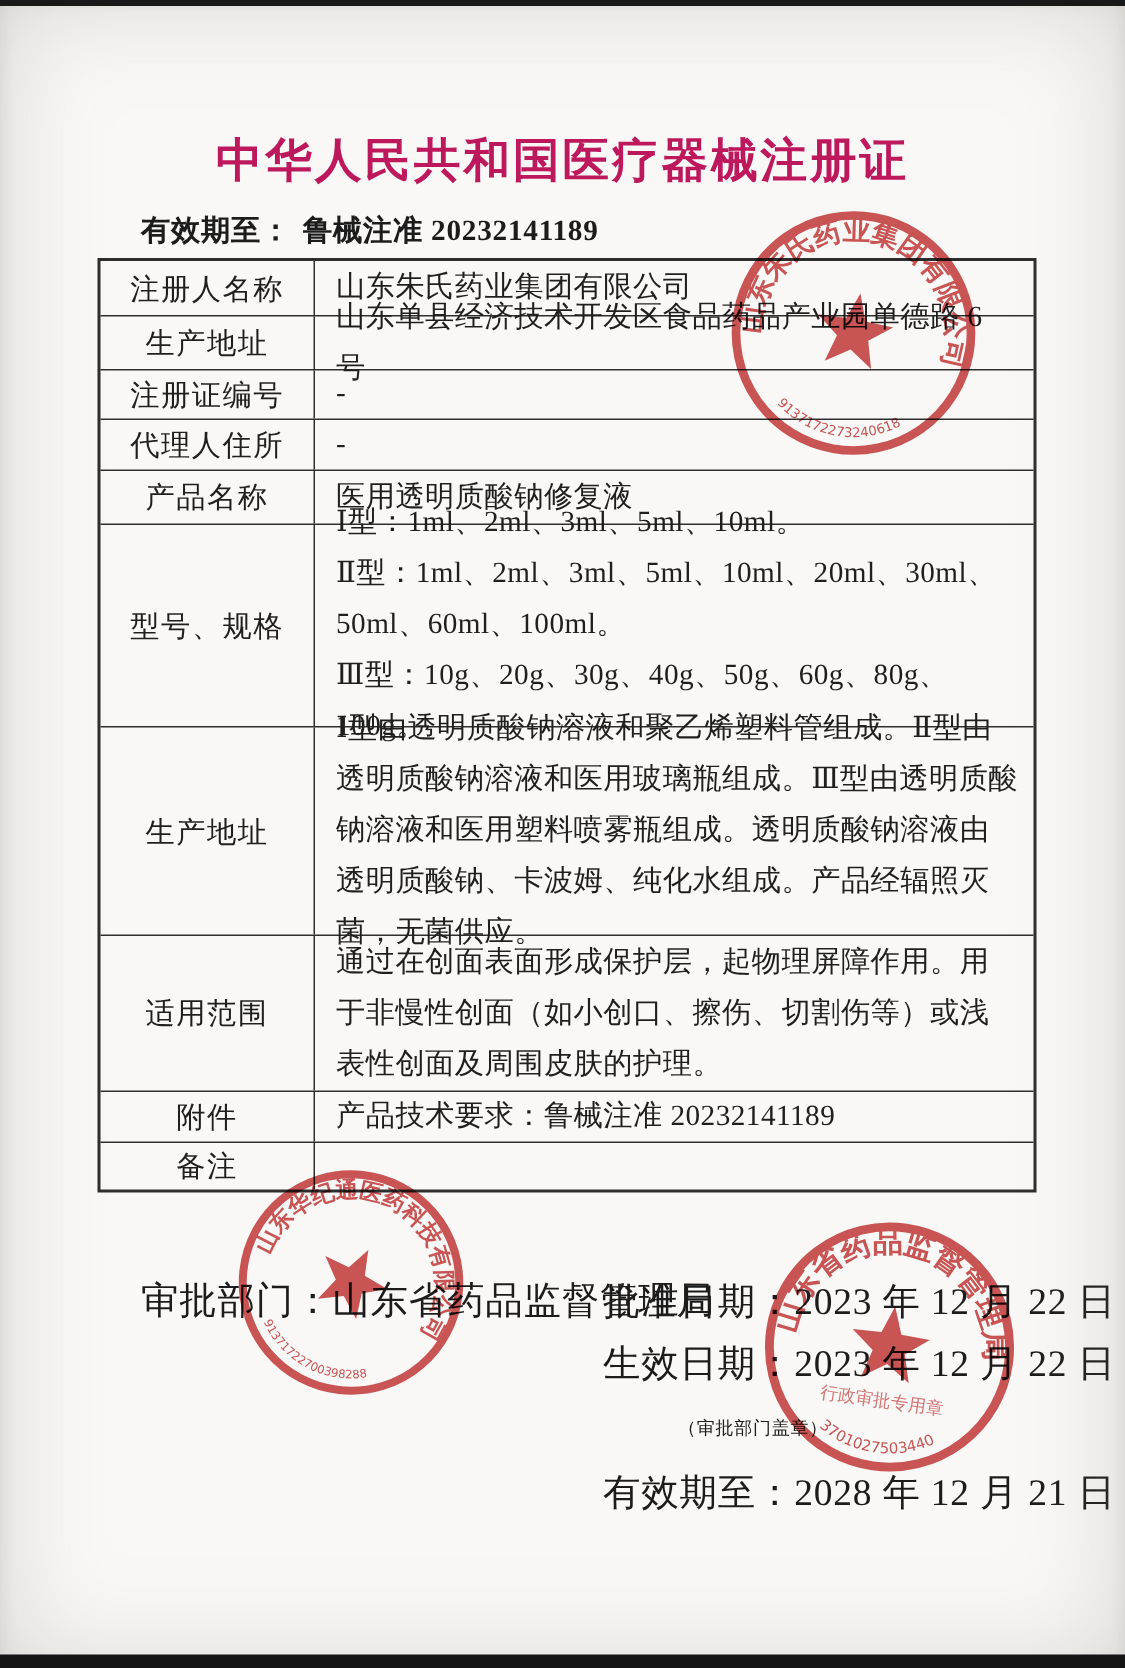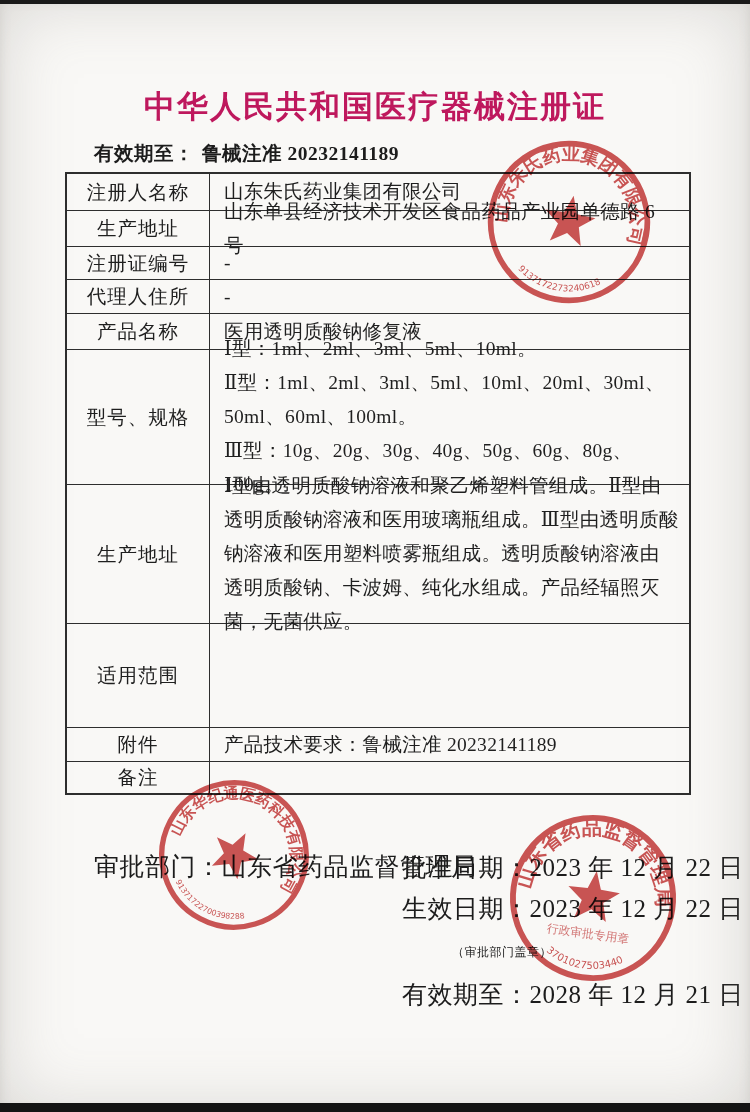--- a/index.html
+++ b/index.html
@@ -92,20 +92,21 @@
     <div class="tvalue">Ⅰ型：1ml、2ml、3ml、5ml、10ml。
 Ⅱ型：1ml、2ml、3ml、5ml、10ml、20ml、30ml、50ml、60ml、100ml。
 Ⅲ型：10g、20g、30g、40g、50g、60g、80g、100g。</div>
   </div>
   <div class="trow" style="height:138px">
     <div class="tlabel">生产地址</div>
     <div class="tvalue">Ⅰ型由透明质酸钠溶液和聚乙烯塑料管组成。Ⅱ型由透明质酸钠溶液和医用玻璃瓶组成。Ⅲ型由透明质酸钠溶液和医用塑料喷雾瓶组成。透明质酸钠溶液由透明质酸钠、卡波姆、纯化水组成。产品经辐照灭菌，无菌供应。</div>
   </div>
   <div class="trow" style="height:103px">
     <div class="tlabel">适用范围</div>
+    <div class="tvalue">通过在创面表面形成保护层，起物理屏障作用。用于非慢性创面（如小创口、擦伤、切割伤等）或浅表性创面及周围皮肤的护理。</div>
   </div>
   <div class="trow" style="height:33px">
     <div class="tlabel">附件</div>
     <div class="tvalue">产品技术要求：鲁械注准 20232141189</div>
   </div>
   <div class="trow" style="height:31px">
     <div class="tlabel">备注</div>
     <div class="tvalue"></div>
   </div>
 </div>

